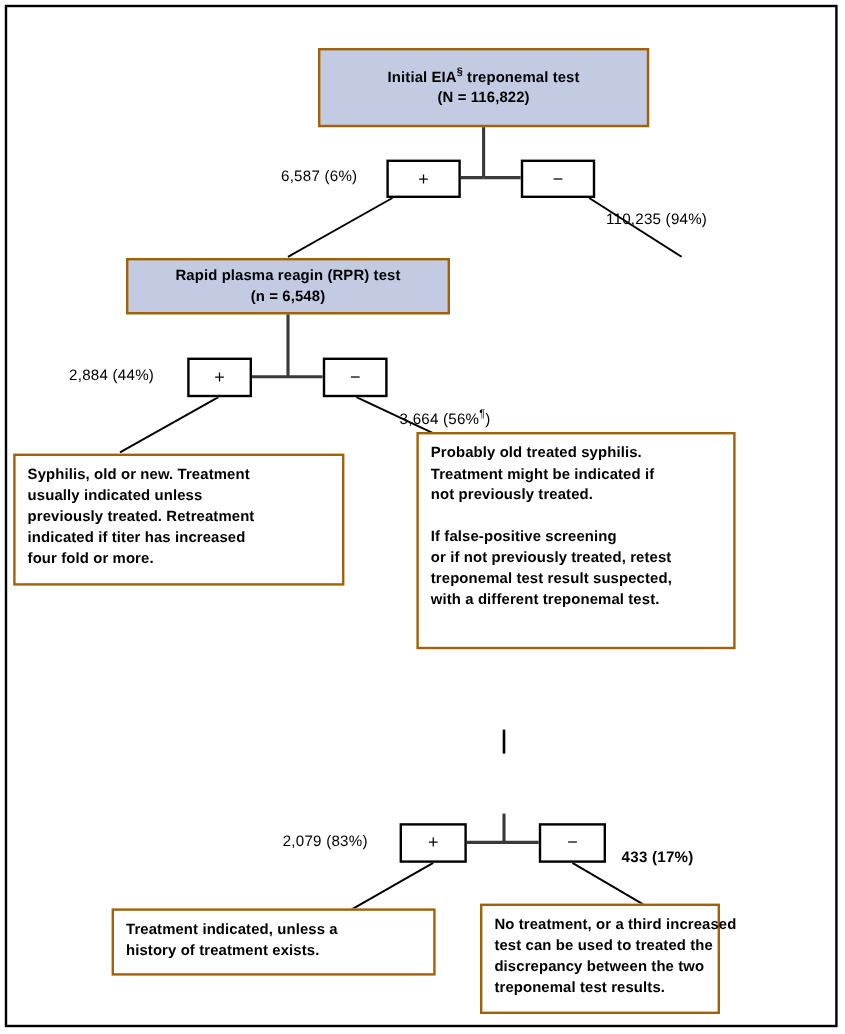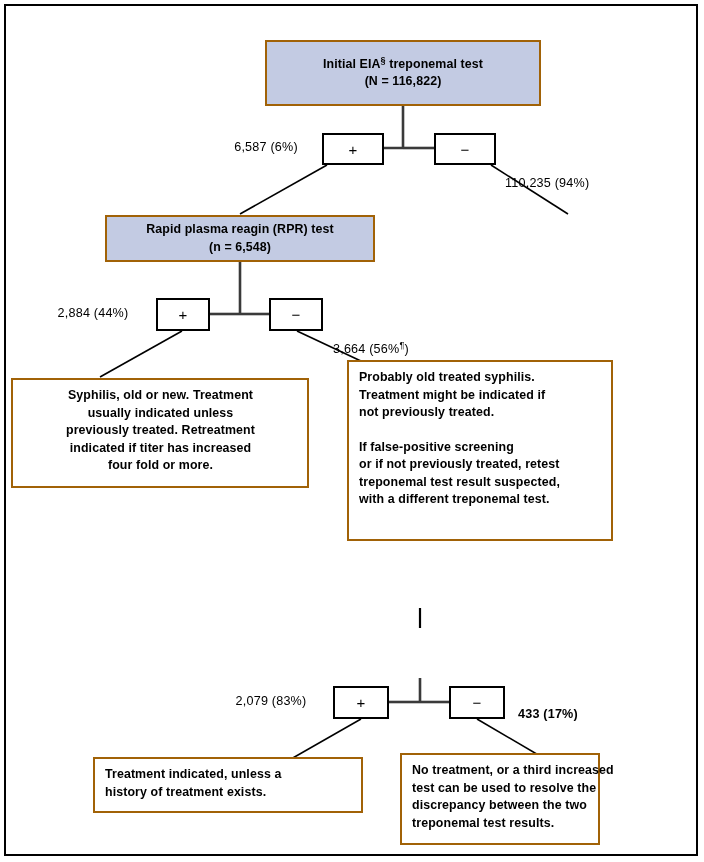--- a/index.html
+++ b/index.html
@@ -177,21 +177,21 @@
   <div class="sign-box" style="left:156px; top:298px; width:54px; height:33px;">
     <span>+</span>
   </div>
 
   <div class="sign-box" style="left:269px; top:298px; width:54px; height:33px;">
     <span>−</span>
   </div>
 
   <div class="branch-label" style="left:333px; top:306px;margin-top:36px;"><span>3,664 (56%</span><sup>¶</sup><span>)</span></div>
 
-  <div class="node textbox" style="left:11px; top:378px; width:298px; height:110px;text-align:center;">
+  <div class="node textbox" style="left:11px; top:378px; width:276px; height:110px;">
     <span class="line">Syphilis, old or new. Treatment</span>
     <span class="line">usually indicated unless</span>
     <span class="line">previously treated. Retreatment</span>
     <span class="line">indicated if titer has increased</span>
     <span class="line">four fold or more.</span>
   </div>
 
   <div class="node textbox" style="left:347px; top:360px; width:266px; height:181px;">
     <span class="para">
       <span class="line">Probably old treated syphilis.</span>
@@ -220,18 +220,18 @@
 
   <div class="branch-label" style="left:518px; top:707px;font-weight:bold;">433 (17%)</div>
 
   <div class="node textbox" style="left:93px; top:757px; width:270px; height:56px;">
     <span class="line">Treatment indicated, unless a</span>
     <span class="line">history of treatment exists.</span>
   </div>
 
   <div class="node textbox" style="left:400px; top:753px; width:200px; height:92px;">
     <span class="line">No treatment, or a third increased</span>
-    <span class="line">test can be used to resolve the</span>
+    <span class="line">test can be used to treated the</span>
     <span class="line">discrepancy between the two</span>
     <span class="line">treponemal test results.</span>
   </div>
 
 </div>
 
 </body></html>

